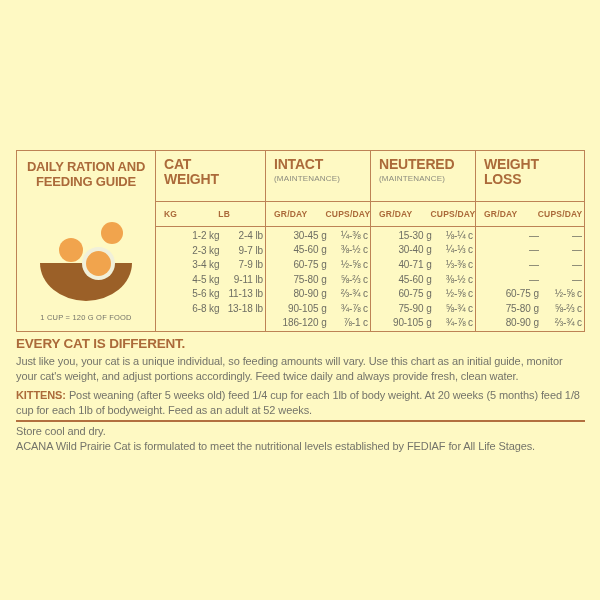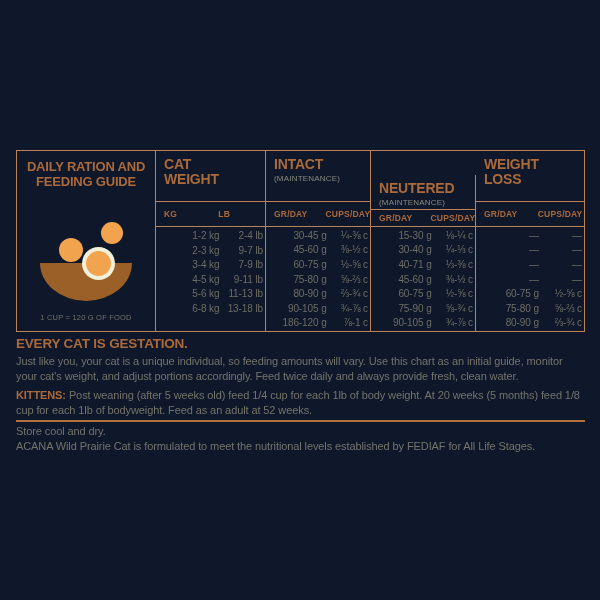--- a/index.html
+++ b/index.html
@@ -1,33 +1,33 @@
 <!DOCTYPE html>
 <html><head>
 <meta charset="utf-8">
 <style>
   html,body { margin:0; padding:0; }
   .canvas {
     position:relative; width:600px; height:600px;
-    background:#0f172a;
+    background:#fef9c3;
     font-family:"Liberation Sans","DejaVu Sans",sans-serif;
     overflow:hidden;
   }
   
   .feed-table {
     position:absolute; left:16px; top:150px; width:569px; height:182px;
     display:flex; box-sizing:border-box;
     border:1.5px solid #bd8355;
   }
   .fcol { box-sizing:border-box; border-right:1.5px solid #bd8355; display:flex; flex-direction:column; position:relative; }
   .fcol:last-child { border-right:none; flex:1; }
   .col-ration  { width:139px; }
   .col-weight  { width:110px; }
   .col-intact  { width:105px; }
-  .col-neuter  { width:105px;margin-top:24px; }
+  .col-neuter  { width:105px; }
 
   .col-head {
     height:51px; box-sizing:border-box; border-bottom:1.5px solid #bd8355;
     padding:6px 8px 0;
   }
   .col-title {
     font-size:14px; font-weight:bold; color:#ab6a3a;
     line-height:1.08; letter-spacing:-0.2px; width:62px;
   }
   .col-title.one-line { width:auto; }
@@ -252,21 +252,21 @@
           </div>
         <div class="crow">
             <span>80-90 g</span>
             <span>⅔-¾ c</span>
           </div>
       </div>
     </div>
   </div>
 
   <div class="notes">
-    <p class="notes-heading">EVERY CAT IS GESTATION.</p>
+    <p class="notes-heading">EVERY CAT IS DIFFERENT.</p>
     <p class="body-text">Just like you, your cat is a unique individual, so feeding amounts will vary. Use this chart as an initial guide, monitor your cat's weight, and adjust portions accordingly. Feed twice daily and always provide fresh, clean water.</p>
     <p class="body-text" style="margin-top:5px;"><span class="kw">KITTENS:</span><span> Post weaning (after 5 weeks old) feed 1/4 cup for each 1lb of body weight. At 20 weeks (5 months) feed 1/8 cup for each 1lb of bodyweight. Feed as an adult at 52 weeks.</span></p>
   </div>
 
   <div class="rule"></div>
 
   <div class="footer">
     <p>Store cool and dry.</p>
     <p>ACANA Wild Prairie Cat is formulated to meet the nutritional levels established by FEDIAF for All Life Stages.</p>
   </div>

